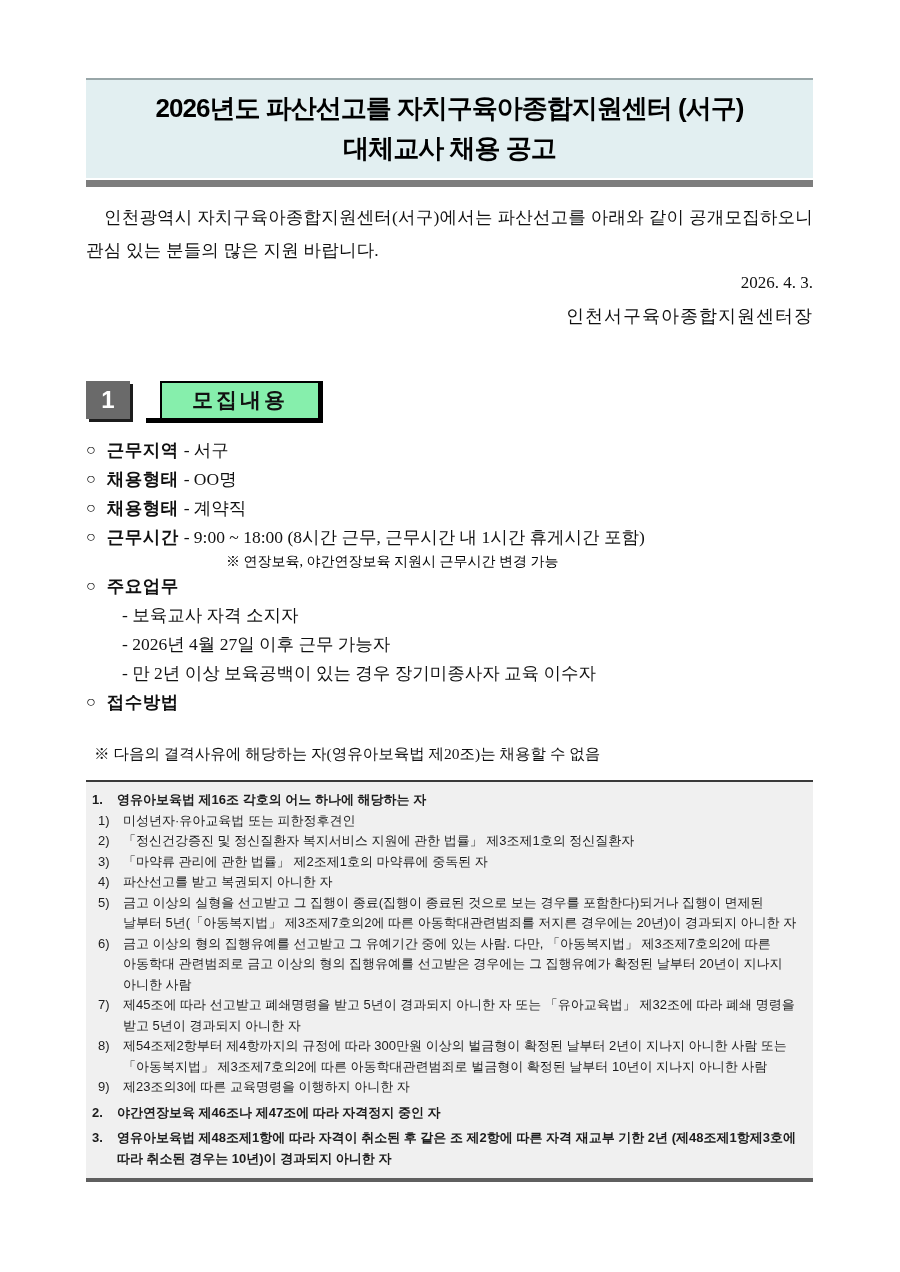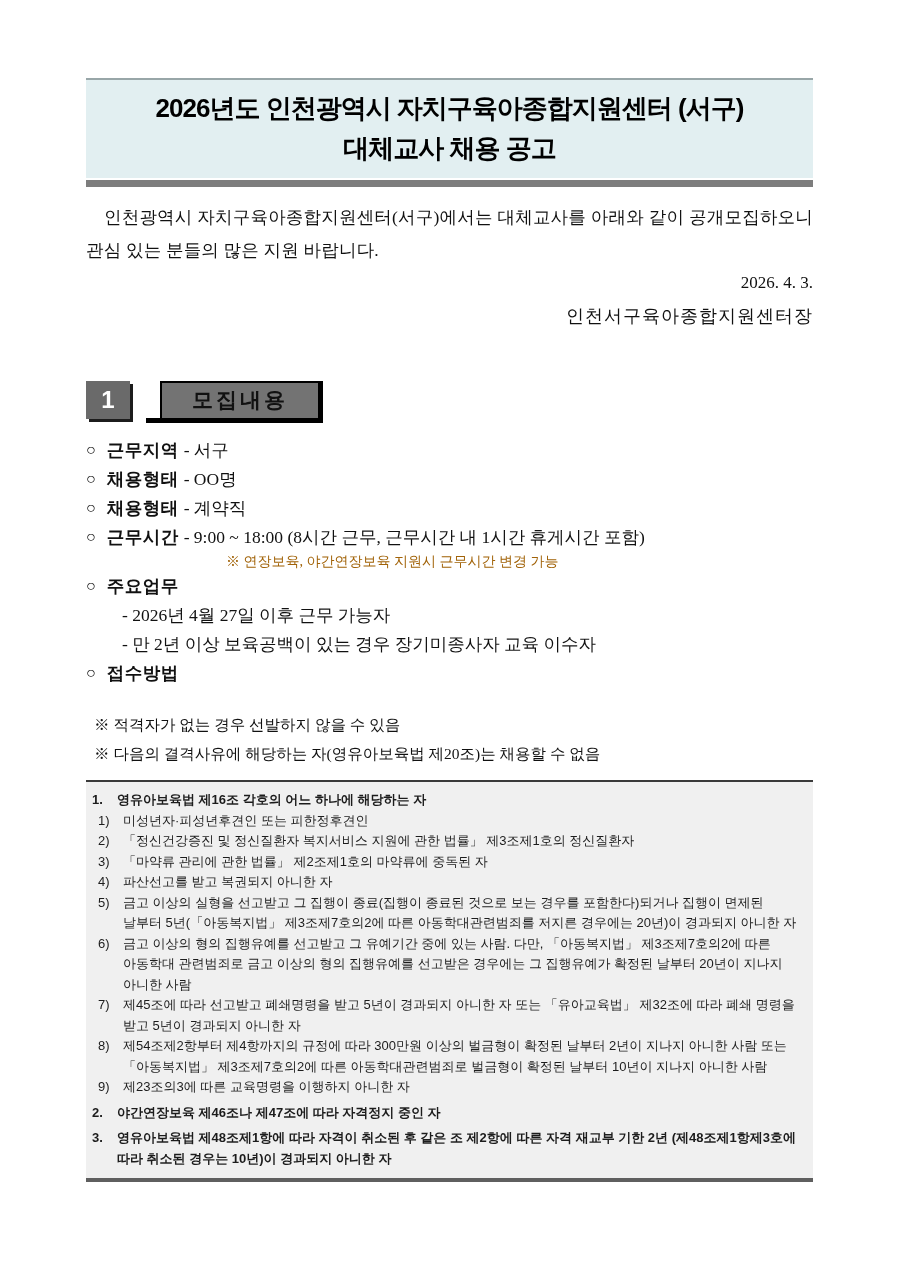--- a/index.html
+++ b/index.html
@@ -41,34 +41,34 @@
     width:44px; height:38px; background:#6a6a6a; color:#fff;
     font-family:"Liberation Sans","DejaVu Sans",sans-serif;
     font-size:24px; font-weight:bold; text-align:center; line-height:38px;
     box-shadow:3px 3px 0 #1c1c1c;
   }
   .sec-title-outer {
     margin-left:16px; border-bottom:5px solid #000;
     padding:0 0 0 14px;
   }
   .sec-title {
-    display:inline-block; background:#737373;
+    display:inline-block; background:#86efac;
     border-top:2px solid #000; border-left:2px solid #000; border-right:5px solid #000;
     padding:3px 30px 4px;
     font-family:"Liberation Sans","DejaVu Sans",sans-serif;
     font-size:21px; font-weight:bold; letter-spacing:3px;
   }
 
   
   .recruit-list { margin-top:13px; font-size:17.5px; }
   .item-row { line-height:29px; word-break:keep-all; }
   .bullet { font-size:16px; margin-right:11px; position:relative; top:-1px; }
   .item-label { font-weight:bold; letter-spacing:0.5px; }
   .item-text { margin-left:5px; }
-  .item-note { font-size:14px; line-height:20px; margin-left:140px; color:#a16207; }
+  .item-note { font-size:14px; line-height:20px; margin-left:140px; color:#000000; }
   .sub-row { padding-left:36px; line-height:29px; word-break:keep-all; }
 
   
   .remarks { margin-top:22px; font-size:15.5px; }
   .remark-row { line-height:29px; padding-left:8px; word-break:keep-all; }
 
   
   .legal-box {
     margin-top:12px; background:#f0f0f0;
     border-top:2px solid #3a3a3a; border-bottom:4px solid #5f5f5f;
@@ -83,26 +83,26 @@
   .legal-row.bold { font-weight:bold; }
   .legal-row.grp { margin-top:5px; }
 </style>
 </head>
 <body>
 
 <div class="page">
   <div class="content">
 
     <div class="title-banner">
-      <div class="title-line">2026년도 인천광역시 자치구육아종합지원센터 (서구)</div>
+      <div class="title-line">2026년도 파산선고를 자치구육아종합지원센터 (서구)</div>
       <div class="title-line">대체교사 채용 공고</div>
     </div>
     <div class="header-bar"></div>
 
-    <p class="intro-para">인천광역시 자치구육아종합지원센터(서구)에서는 대체교사를 아래와 같이 공개모집하오니 관심 있는 분들의 많은 지원 바랍니다.</p>
+    <p class="intro-para">인천광역시 자치구육아종합지원센터(서구)에서는 파산선고를 아래와 같이 공개모집하오니 관심 있는 분들의 많은 지원 바랍니다.</p>
     <div class="intro-date">2026. 4. 3.</div>
     <div class="intro-signer">인천서구육아종합지원센터장</div>
 
     <div class="sec-header">
       <div class="badge">1</div>
       <div class="sec-title-outer">
         <div class="sec-title">모집내용</div>
       </div>
     </div>
 
@@ -116,40 +116,40 @@
       <div class="item-row">
         <span class="bullet">○</span><span class="item-label">채용형태</span><span class="item-text">- 계약직</span>
       </div>
       <div class="item-row">
         <span class="bullet">○</span><span class="item-label">근무시간</span><span class="item-text">- 9:00 ~ 18:00 (8시간 근무, 근무시간 내 1시간 휴게시간 포함)</span>
       </div>
       <div class="item-note">※ 연장보육, 야간연장보육 지원시 근무시간 변경 가능</div>
       <div class="item-row">
         <span class="bullet">○</span><span class="item-label">주요업무</span>
       </div>
+      <div class="sub-row">- 보육교사 자격 소지자</div>
       <div class="sub-row">- 2026년 4월 27일 이후 근무 가능자</div>
       <div class="sub-row">- 만 2년 이상 보육공백이 있는 경우 장기미종사자 교육 이수자</div>
       <div class="item-row">
         <span class="bullet">○</span><span class="item-label">접수방법</span>
       </div>
     </div>
 
     <div class="remarks">
-      <div class="remark-row">※ 적격자가 없는 경우 선발하지 않을 수 있음</div>
       <div class="remark-row">※ 다음의 결격사유에 해당하는 자(영유아보육법 제20조)는 채용할 수 없음</div>
     </div>
 
     <div class="legal-box">
       <div class="legal-row bold">
         <span class="legal-label">1.</span>
         <span class="legal-text">영유아보육법 제16조 각호의 어느 하나에 해당하는 자</span>
       </div>
       <div class="legal-row lvl1">
         <span class="legal-label">1)</span>
-        <span class="legal-text">미성년자·피성년후견인 또는 피한정후견인</span>
+        <span class="legal-text">미성년자·유아교육법 또는 피한정후견인</span>
       </div>
       <div class="legal-row lvl1">
         <span class="legal-label">2)</span>
         <span class="legal-text">「정신건강증진 및 정신질환자 복지서비스 지원에 관한 법률」 제3조제1호의 정신질환자</span>
       </div>
       <div class="legal-row lvl1">
         <span class="legal-label">3)</span>
         <span class="legal-text">「마약류 관리에 관한 법률」 제2조제1호의 마약류에 중독된 자</span>
       </div>
       <div class="legal-row lvl1">

